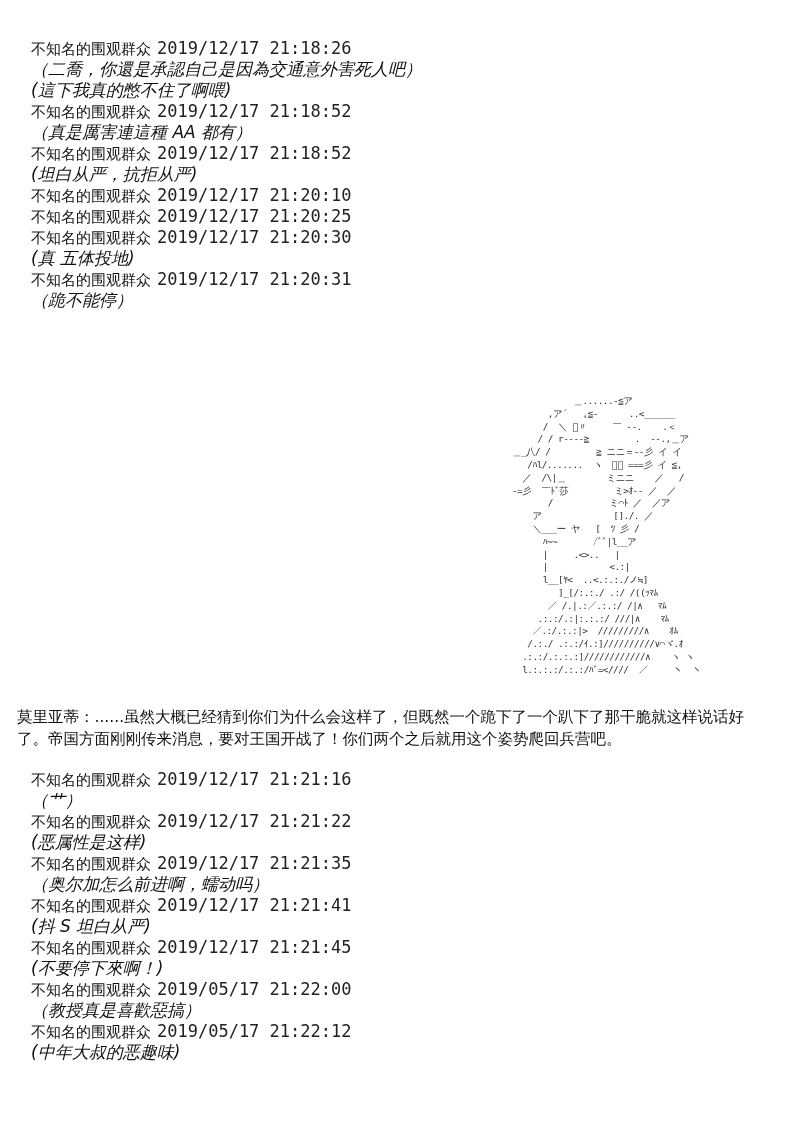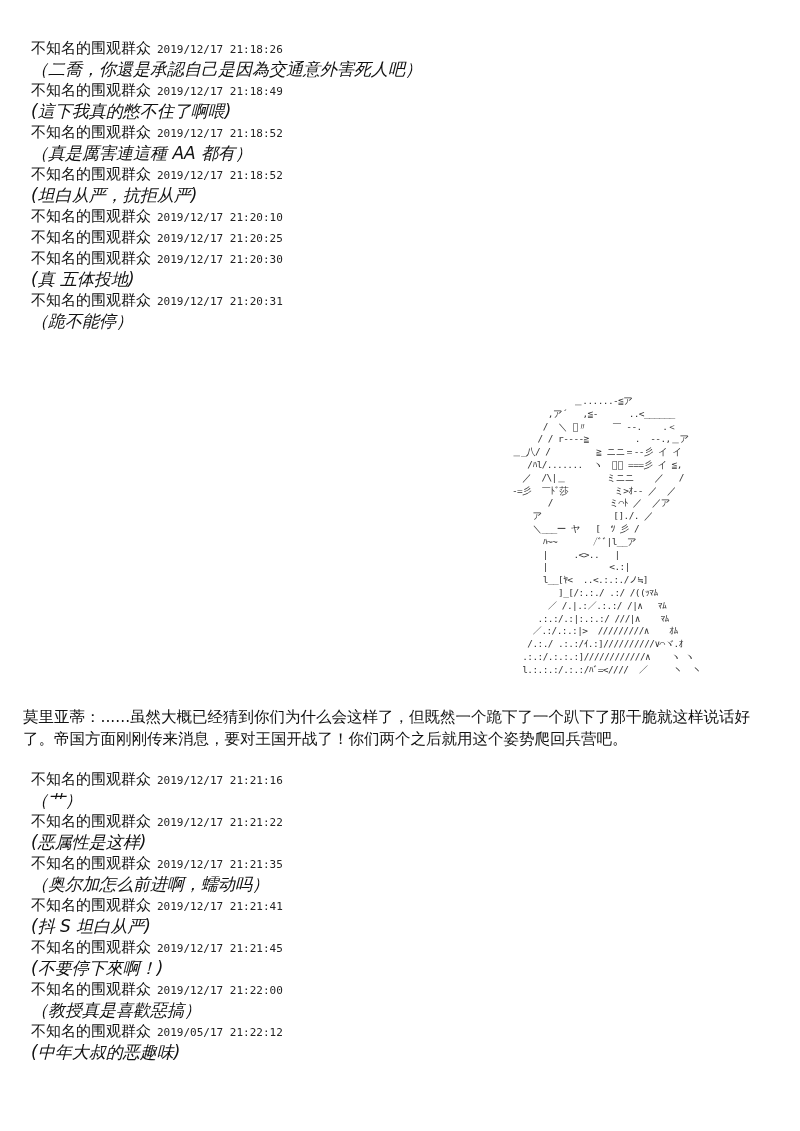--- a/index.html
+++ b/index.html
@@ -6,43 +6,42 @@
     body {
       width: 800px; height: 1131px; position: relative; overflow: hidden;
       color: #111111;
       font-family: "DejaVu Sans", "Liberation Sans", sans-serif;
     }
     .block { position: absolute; left: 31px; }
     .row { height: 21px; line-height: 21px; white-space: nowrap; font-size: 15px; }
     .author { font-size: 15px; }
     .time {
       font-family: "DejaVu Sans Mono", "Liberation Mono", monospace;
-      font-size: 11px; margin-left: 6px; color: #222;
+      font-size: 17px; margin-left: 6px; color: #222;
     }
     .text { font-size: 17px; font-style: italic; }
     .narration {
-      position: absolute; left: 23px; top: 706px; width: 750px;
+      position: absolute; left: 17px; top: 706px; width: 750px;
       font-size: 15.5px; line-height: 22px; color: #111;
     }
     .aa {
       position: absolute; left: 512px; top: 395px; width: 275px; height: 310px;
     }
     .aa pre {
       margin: 0; font-family: "DejaVu Sans Mono", "Liberation Mono", monospace;
       font-size: 9.5px; line-height: 12.8px; color: #333; white-space: pre;
       letter-spacing: -0.6px;
     }
   </style>
 </head>
 <body>
 
 <div class="block" style="top:38px;" id="ct">
     <div class="row"><span class="author">不知名的围观群众</span><span class="time">2019/12/17 21:18:26</span></div>
     <div class="row text">（二喬，你還是承認自己是因為交通意外害死人吧）</div>
-    <div class="row"><span class="author">不知名的围观群众</span><span class="time">2019/12/17 21:18:49</span></div>
     <div class="row text">(這下我真的憋不住了啊喂)</div>
     <div class="row"><span class="author">不知名的围观群众</span><span class="time">2019/12/17 21:18:52</span></div>
     <div class="row text">（真是厲害連這種 AA 都有）</div>
     <div class="row"><span class="author">不知名的围观群众</span><span class="time">2019/12/17 21:18:52</span></div>
     <div class="row text">(坦白从严，抗拒从严)</div>
     <div class="row"><span class="author">不知名的围观群众</span><span class="time">2019/12/17 21:20:10</span></div>
     <div class="row"><span class="author">不知名的围观群众</span><span class="time">2019/12/17 21:20:25</span></div>
     <div class="row"><span class="author">不知名的围观群众</span><span class="time">2019/12/17 21:20:30</span></div>
     <div class="row text">(真 五体投地)</div>
     <div class="row"><span class="author">不知名的围观群众</span><span class="time">2019/12/17 21:20:31</span></div>
@@ -82,17 +81,17 @@
     <div class="row"><span class="author">不知名的围观群众</span><span class="time">2019/12/17 21:21:16</span></div>
     <div class="row text">（艹）</div>
     <div class="row"><span class="author">不知名的围观群众</span><span class="time">2019/12/17 21:21:22</span></div>
     <div class="row text">(恶属性是这样)</div>
     <div class="row"><span class="author">不知名的围观群众</span><span class="time">2019/12/17 21:21:35</span></div>
     <div class="row text">（奥尔加怎么前进啊，蠕动吗）</div>
     <div class="row"><span class="author">不知名的围观群众</span><span class="time">2019/12/17 21:21:41</span></div>
     <div class="row text">(抖 S 坦白从严)</div>
     <div class="row"><span class="author">不知名的围观群众</span><span class="time">2019/12/17 21:21:45</span></div>
     <div class="row text">(不要停下來啊！)</div>
-    <div class="row"><span class="author">不知名的围观群众</span><span class="time">2019/12/17 21:22:00</span></div>
+    <div class="row"><span class="author">不知名的围观群众</span><span class="time">2019/05/17 21:22:00</span></div>
     <div class="row text">（教授真是喜歡惡搞）</div>
     <div class="row"><span class="author">不知名的围观群众</span><span class="time">2019/05/17 21:22:12</span></div>
     <div class="row text">(中年大叔的恶趣味)</div>
   </div>
 
 </body></html>

